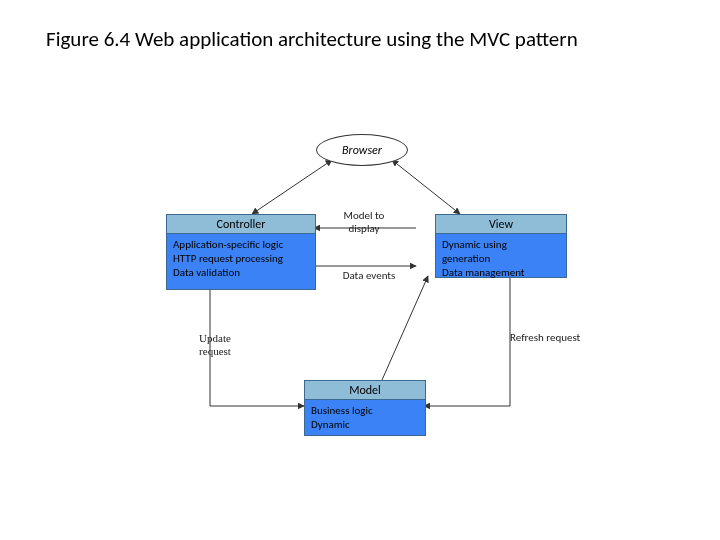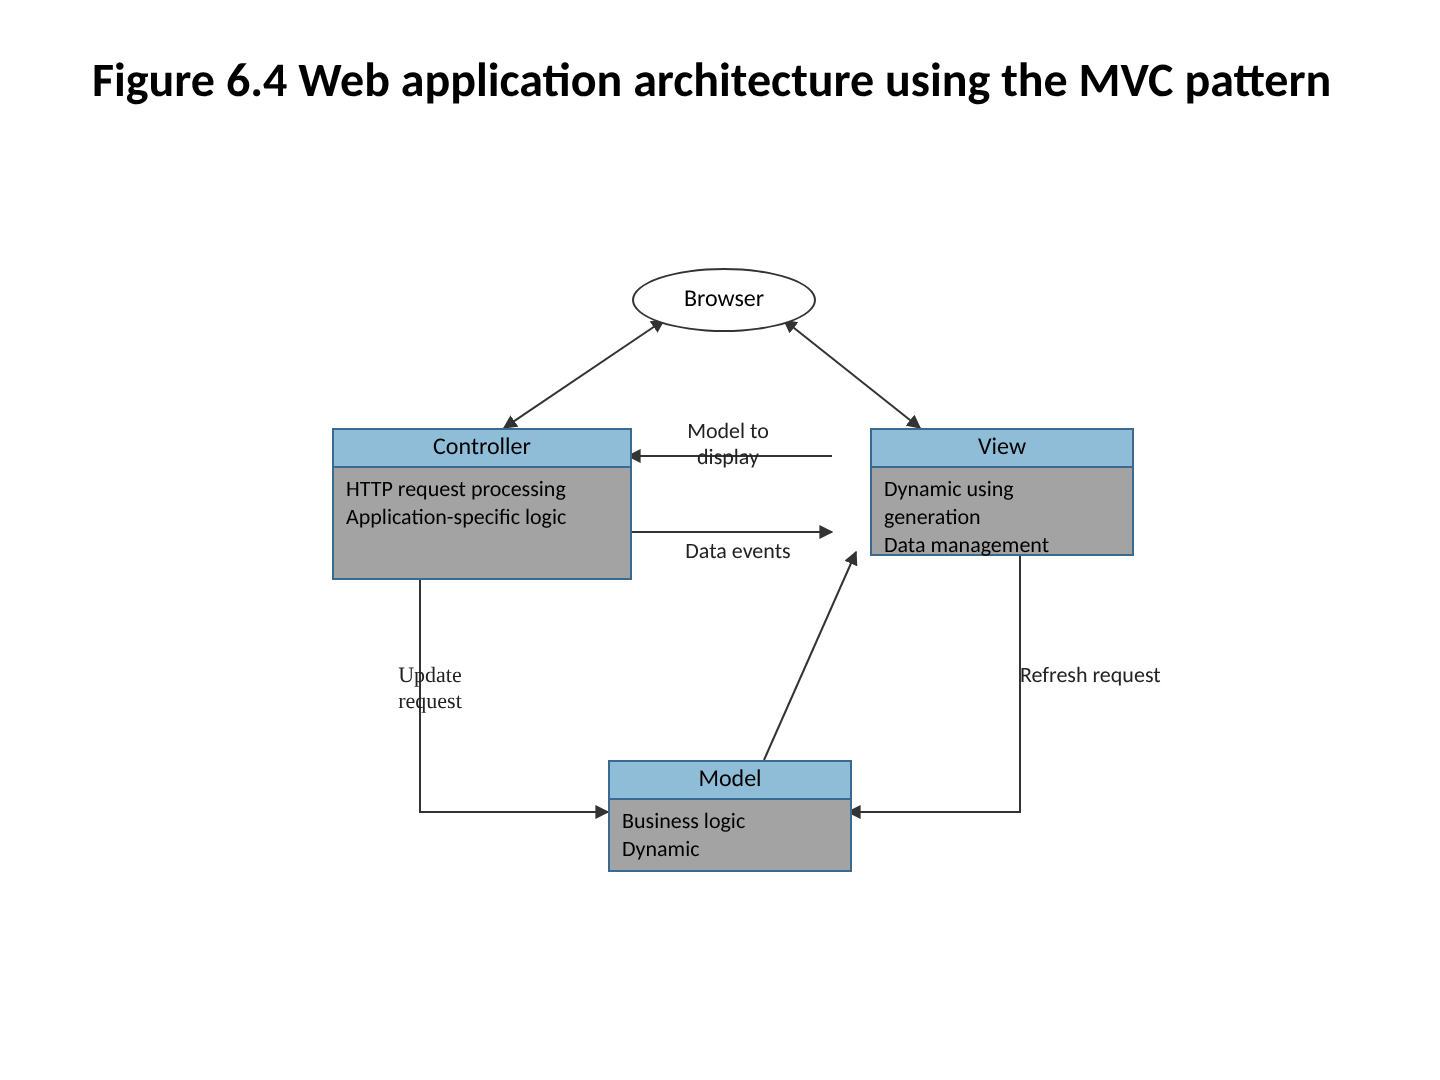--- a/index.html
+++ b/index.html
@@ -8,47 +8,47 @@
     width: 720px;
     height: 540px;
     background: #fff;
     font-family: Calibri, Arial, sans-serif;
     color: #000;
   }
   .caption {
     position: absolute;
     left: 46px;
     top: 26px;
-    font-size: 24px;
-    font-weight: bold;
+    font-size: 21px;
   }
   .diagram {
     position: absolute;
     left: 0;
     top: 0;
     width: 720px;
     height: 540px;
   }
   .browser {
     position: absolute;
     left: 316px;
     top: 134px;
     width: 90px;
     height: 30px;
     border: 1px solid #333;
     border-radius: 50%;
     text-align: center;
     font-size: 12px;
     line-height: 30px;
     background: #fff;
+    font-style: italic;
   }
   .box {
     position: absolute;
     border: 1px solid #3a6a90;
-    background: #a3a3a3;
+    background: #3b82f6;
     font-size: 11px;
   }
   .box-header {
     background: #8fbcd6;
     text-align: center;
     font-size: 12px;
     padding: 2px 0;
     border-bottom: 1px solid #3a6a90;
   }
   .box-body {
@@ -96,22 +96,23 @@
     <path d="M 510 276 L 510 406 L 424 406" fill="none" stroke="#333" stroke-width="1" marker-end="url(#arrow)"></path>
   </svg>
 
   <div class="browser">
     <span>Browser</span>
   </div>
 
   <div class="box controller">
     <div class="box-header">Controller</div>
     <div class="box-body">
+      <div>Application-specific logic</div>
       <div>HTTP request processing</div>
-      <div>Application-specific logic</div>
+      <div>Data validation</div>
     </div>
   </div>
 
   <div class="box view">
     <div class="box-header">View</div>
     <div class="box-body">
       <div>Dynamic using</div>
       <div>generation</div>
       <div>Data management</div>
     </div>

